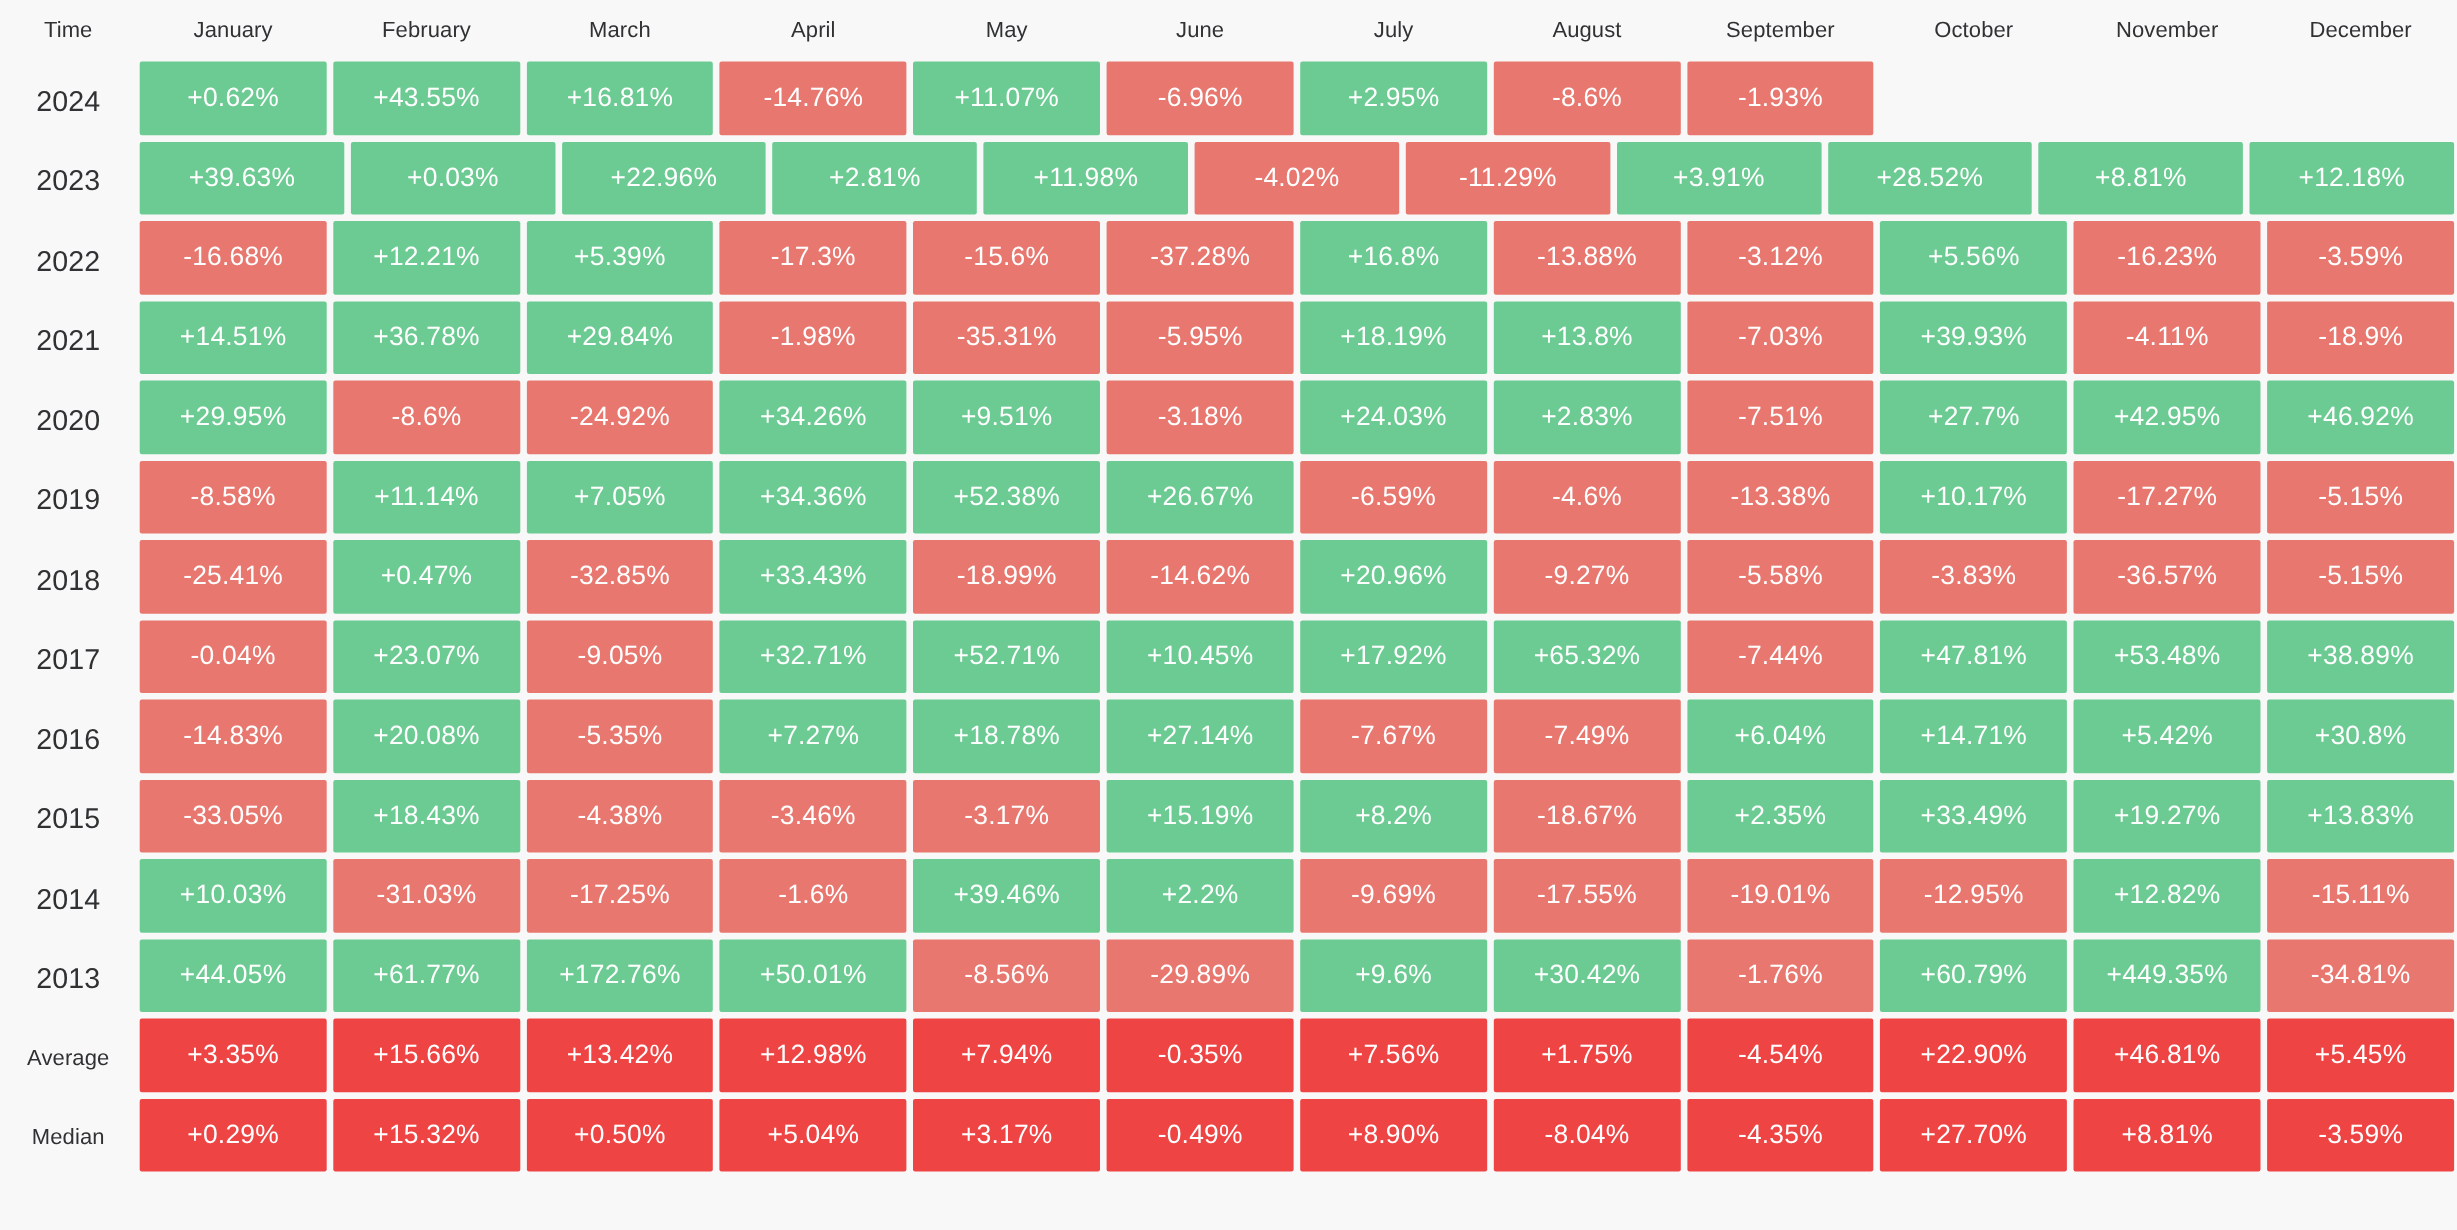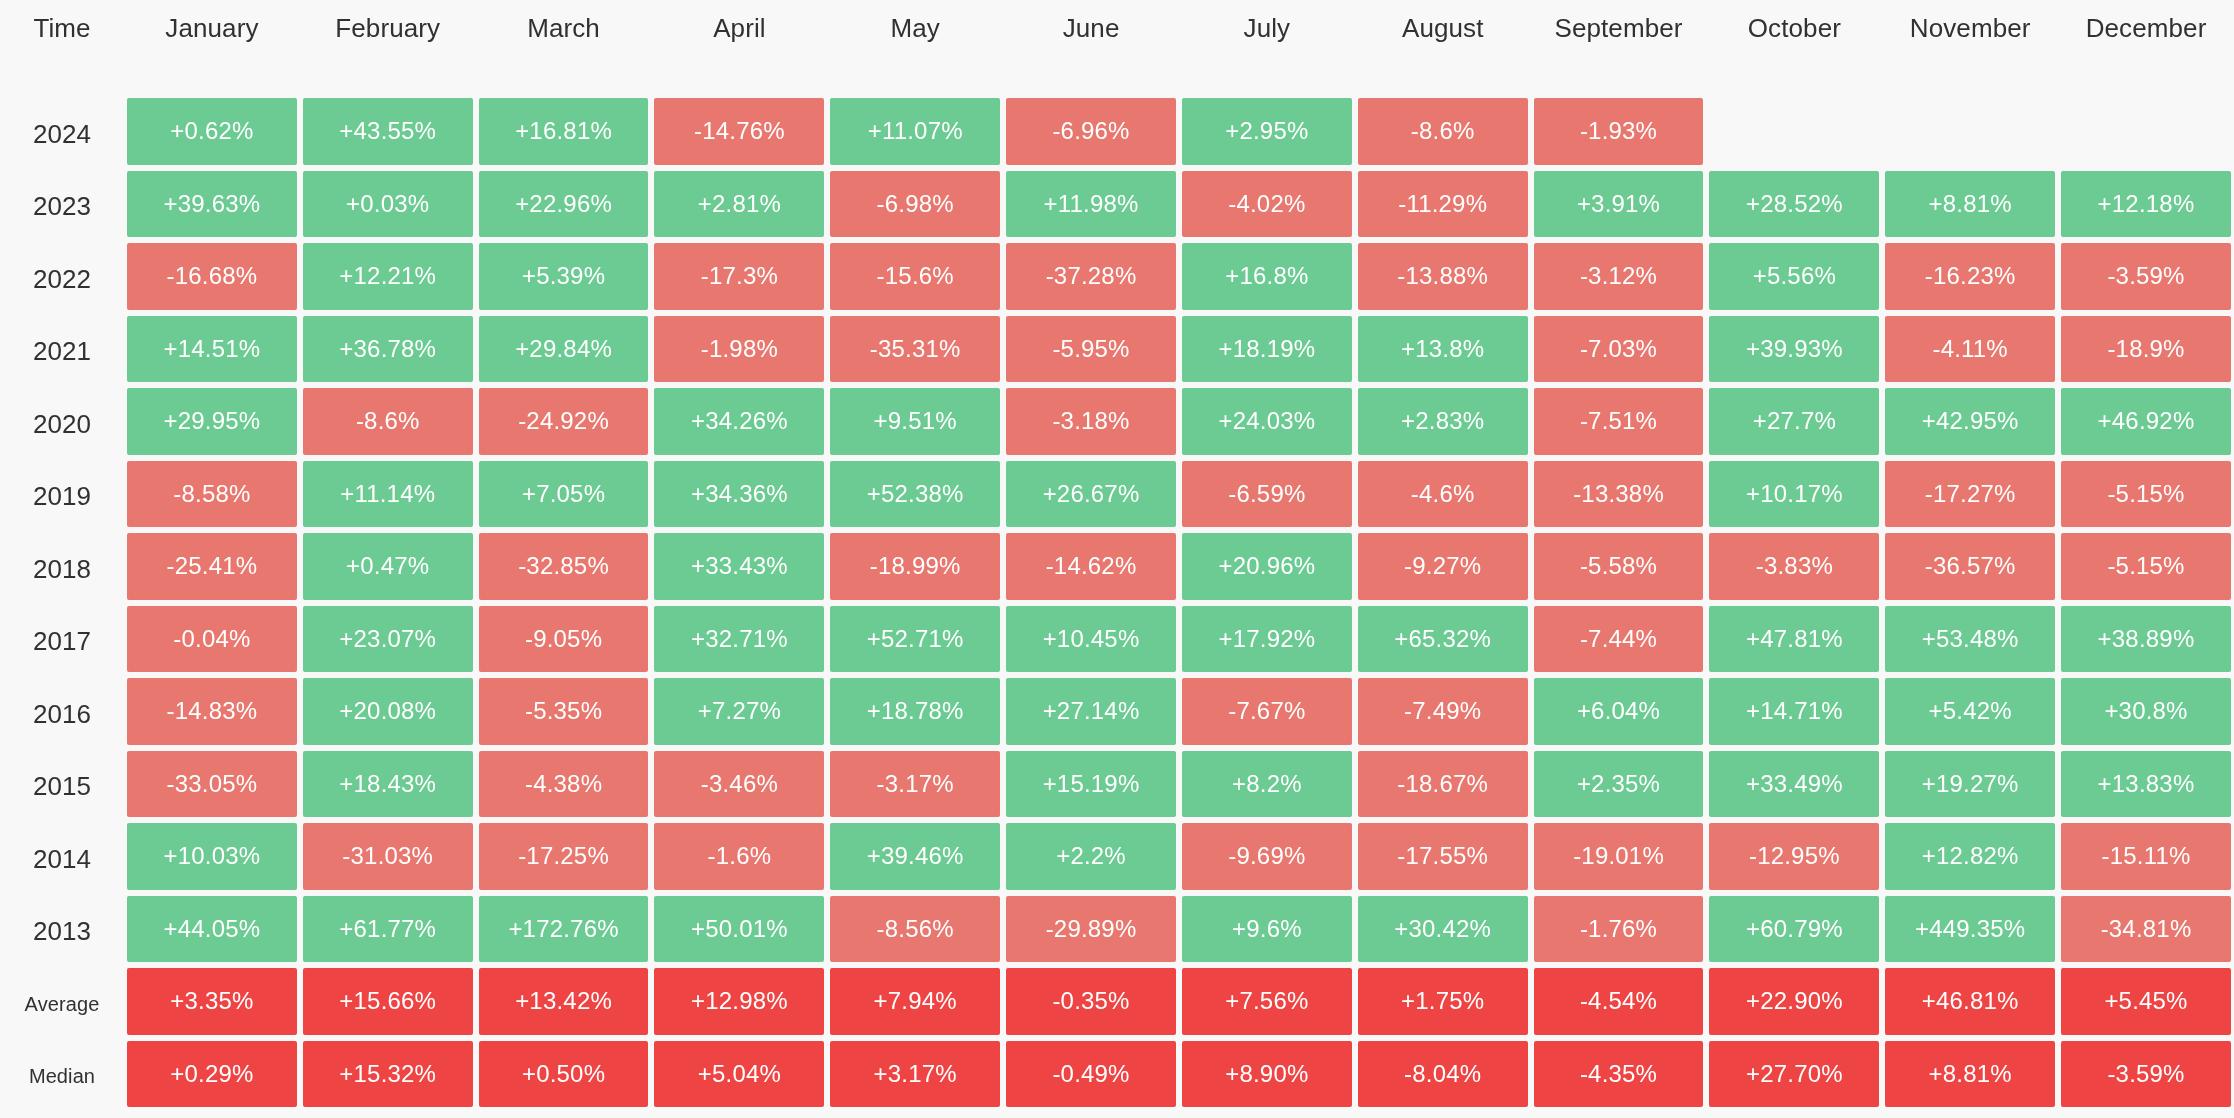--- a/index.html
+++ b/index.html
@@ -27,42 +27,41 @@
 
   
   .hm-header {
     display: flex;
     height: 56px;
     align-items: center;
     flex: 0 0 auto;
   }
   .hm-header .corner,
   .hm-header .colhead {
-    font-size: 26px;
+    font-size: 20px;
     color: #2f3132;
     text-align: center;
     letter-spacing: 0.1px;
     font-weight: 400;
   }
   .corner {
     flex: 0 0 124px;
     text-align: center;
   }
   .colhead {
     flex: 1 1 0;
     min-width: 0;
     margin: 0 3px;
   }
 
   
   .hm-body {
     flex: 1 1 auto;
     display: flex;
     flex-direction: column;
-    margin-top: 42px;
   }
 
   .hm-row {
     display: flex;
     align-items: stretch;
     height: 72.5px;
     padding-bottom: 0;
   }
 
   .rowhead {
@@ -133,21 +132,20 @@
         <div class="cell empty"></div>
         <div class="cell empty"></div>
         <div class="cell empty"></div>
       </div>
       <div class="hm-row">
         <div class="rowhead">2023</div>
         <div class="cell pos">+39.63%</div>
         <div class="cell pos">+0.03%</div>
         <div class="cell pos">+22.96%</div>
         <div class="cell pos">+2.81%</div>
-        <div class="cell neg">-6.98%</div>
         <div class="cell pos">+11.98%</div>
         <div class="cell neg">-4.02%</div>
         <div class="cell neg">-11.29%</div>
         <div class="cell pos">+3.91%</div>
         <div class="cell pos">+28.52%</div>
         <div class="cell pos">+8.81%</div>
         <div class="cell pos">+12.18%</div>
       </div>
       <div class="hm-row">
         <div class="rowhead">2022</div>

